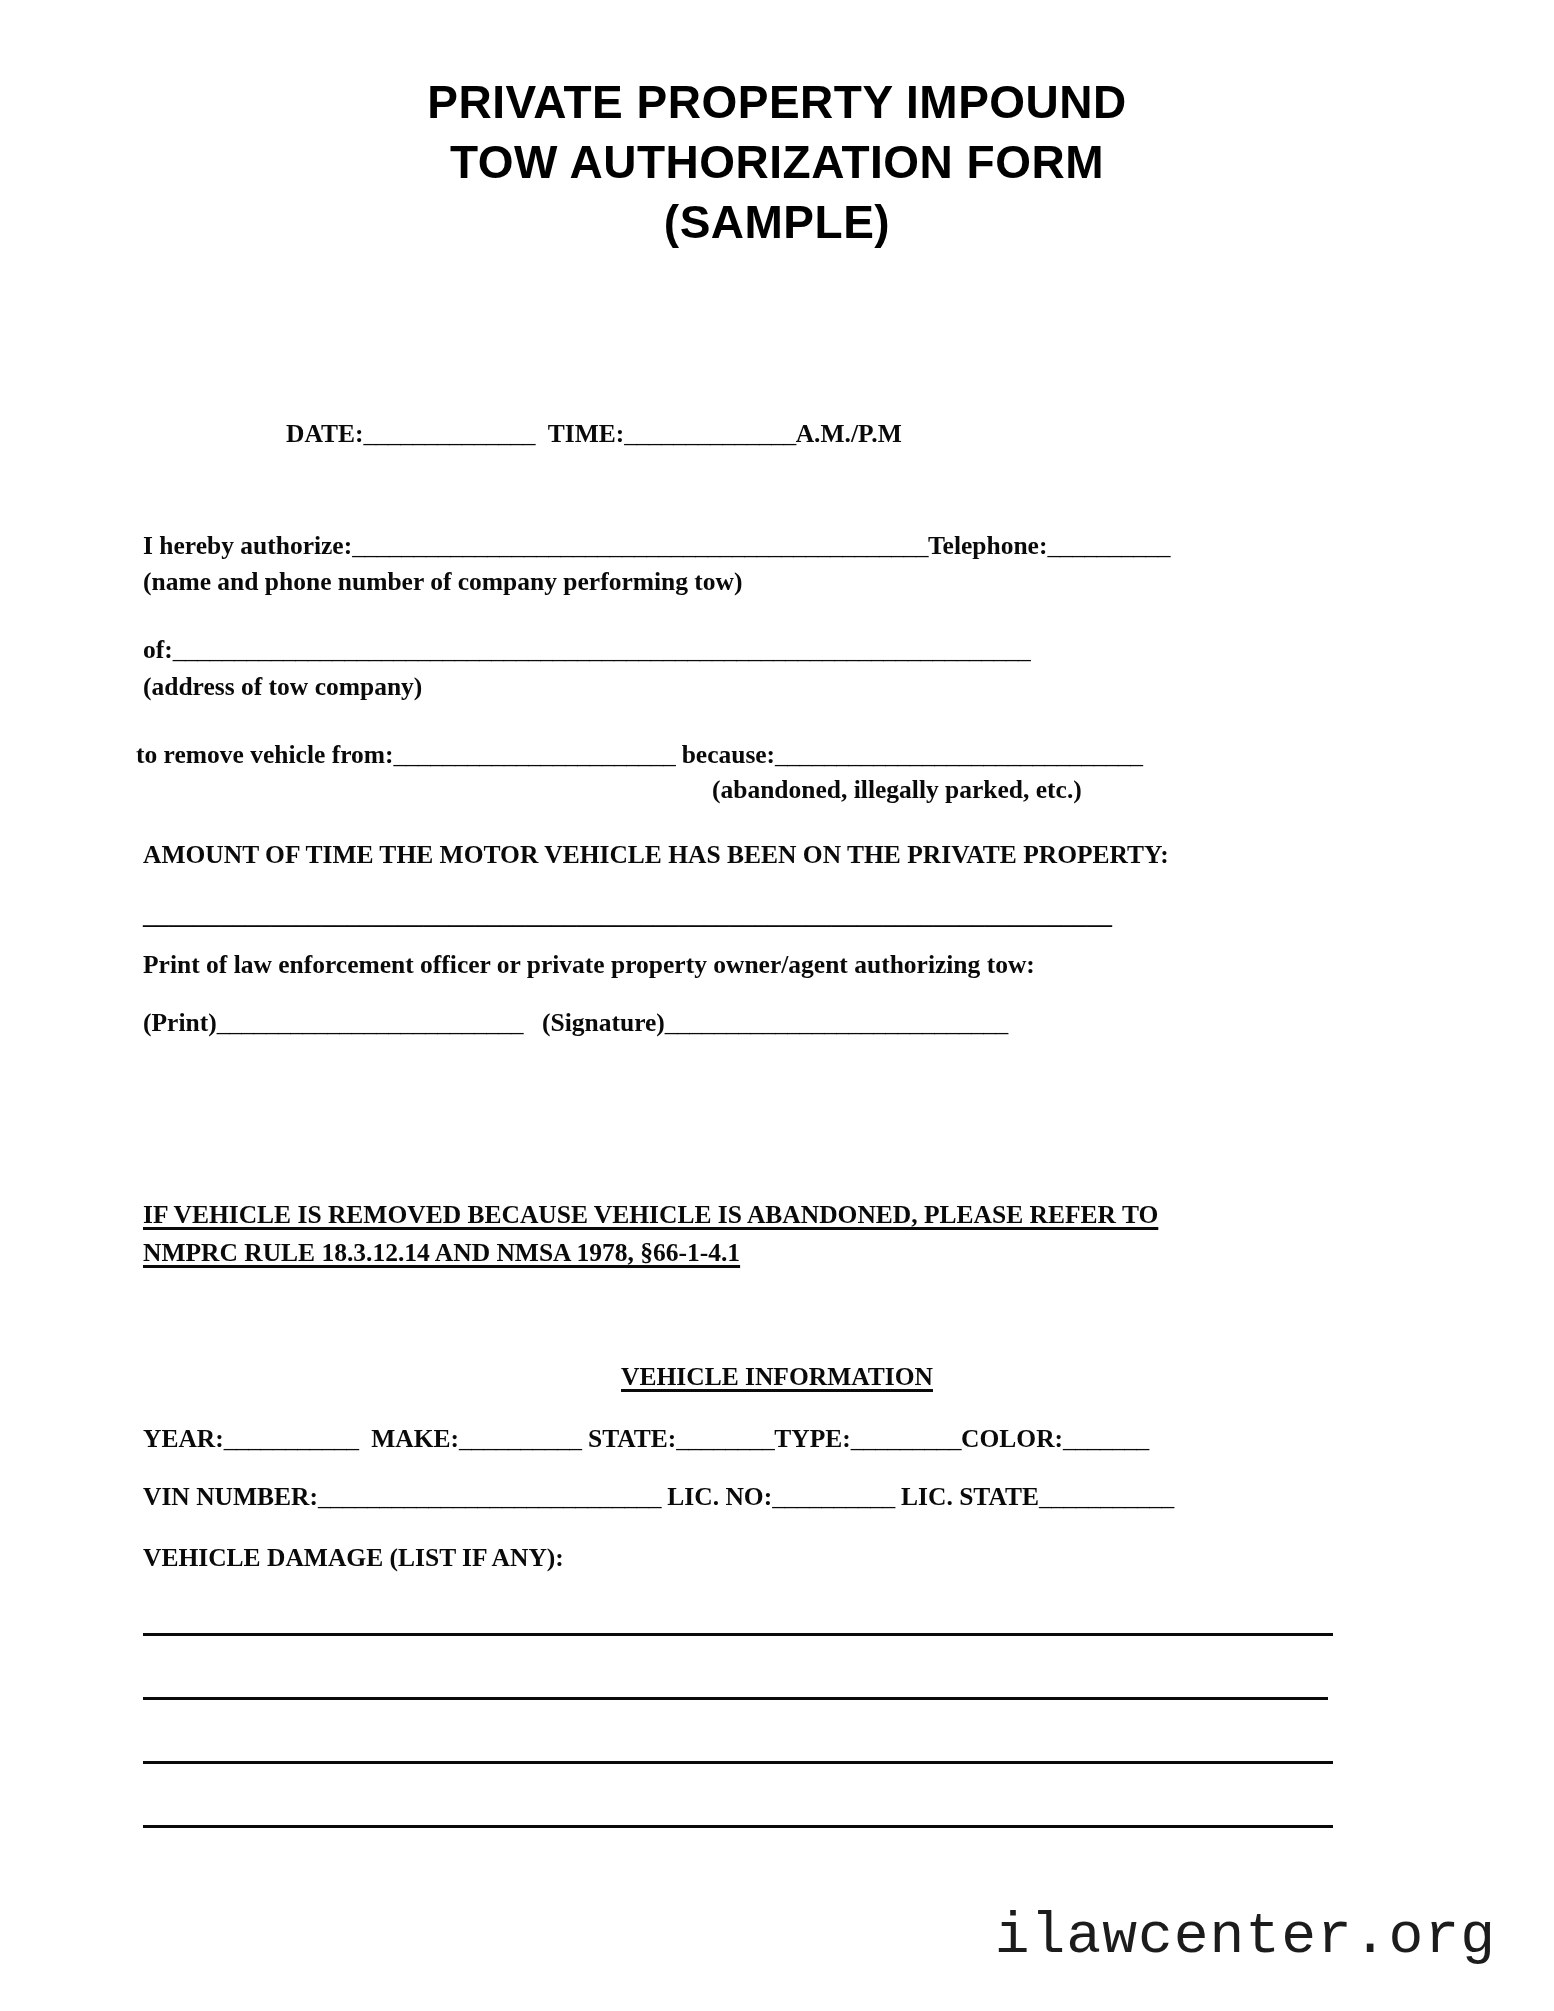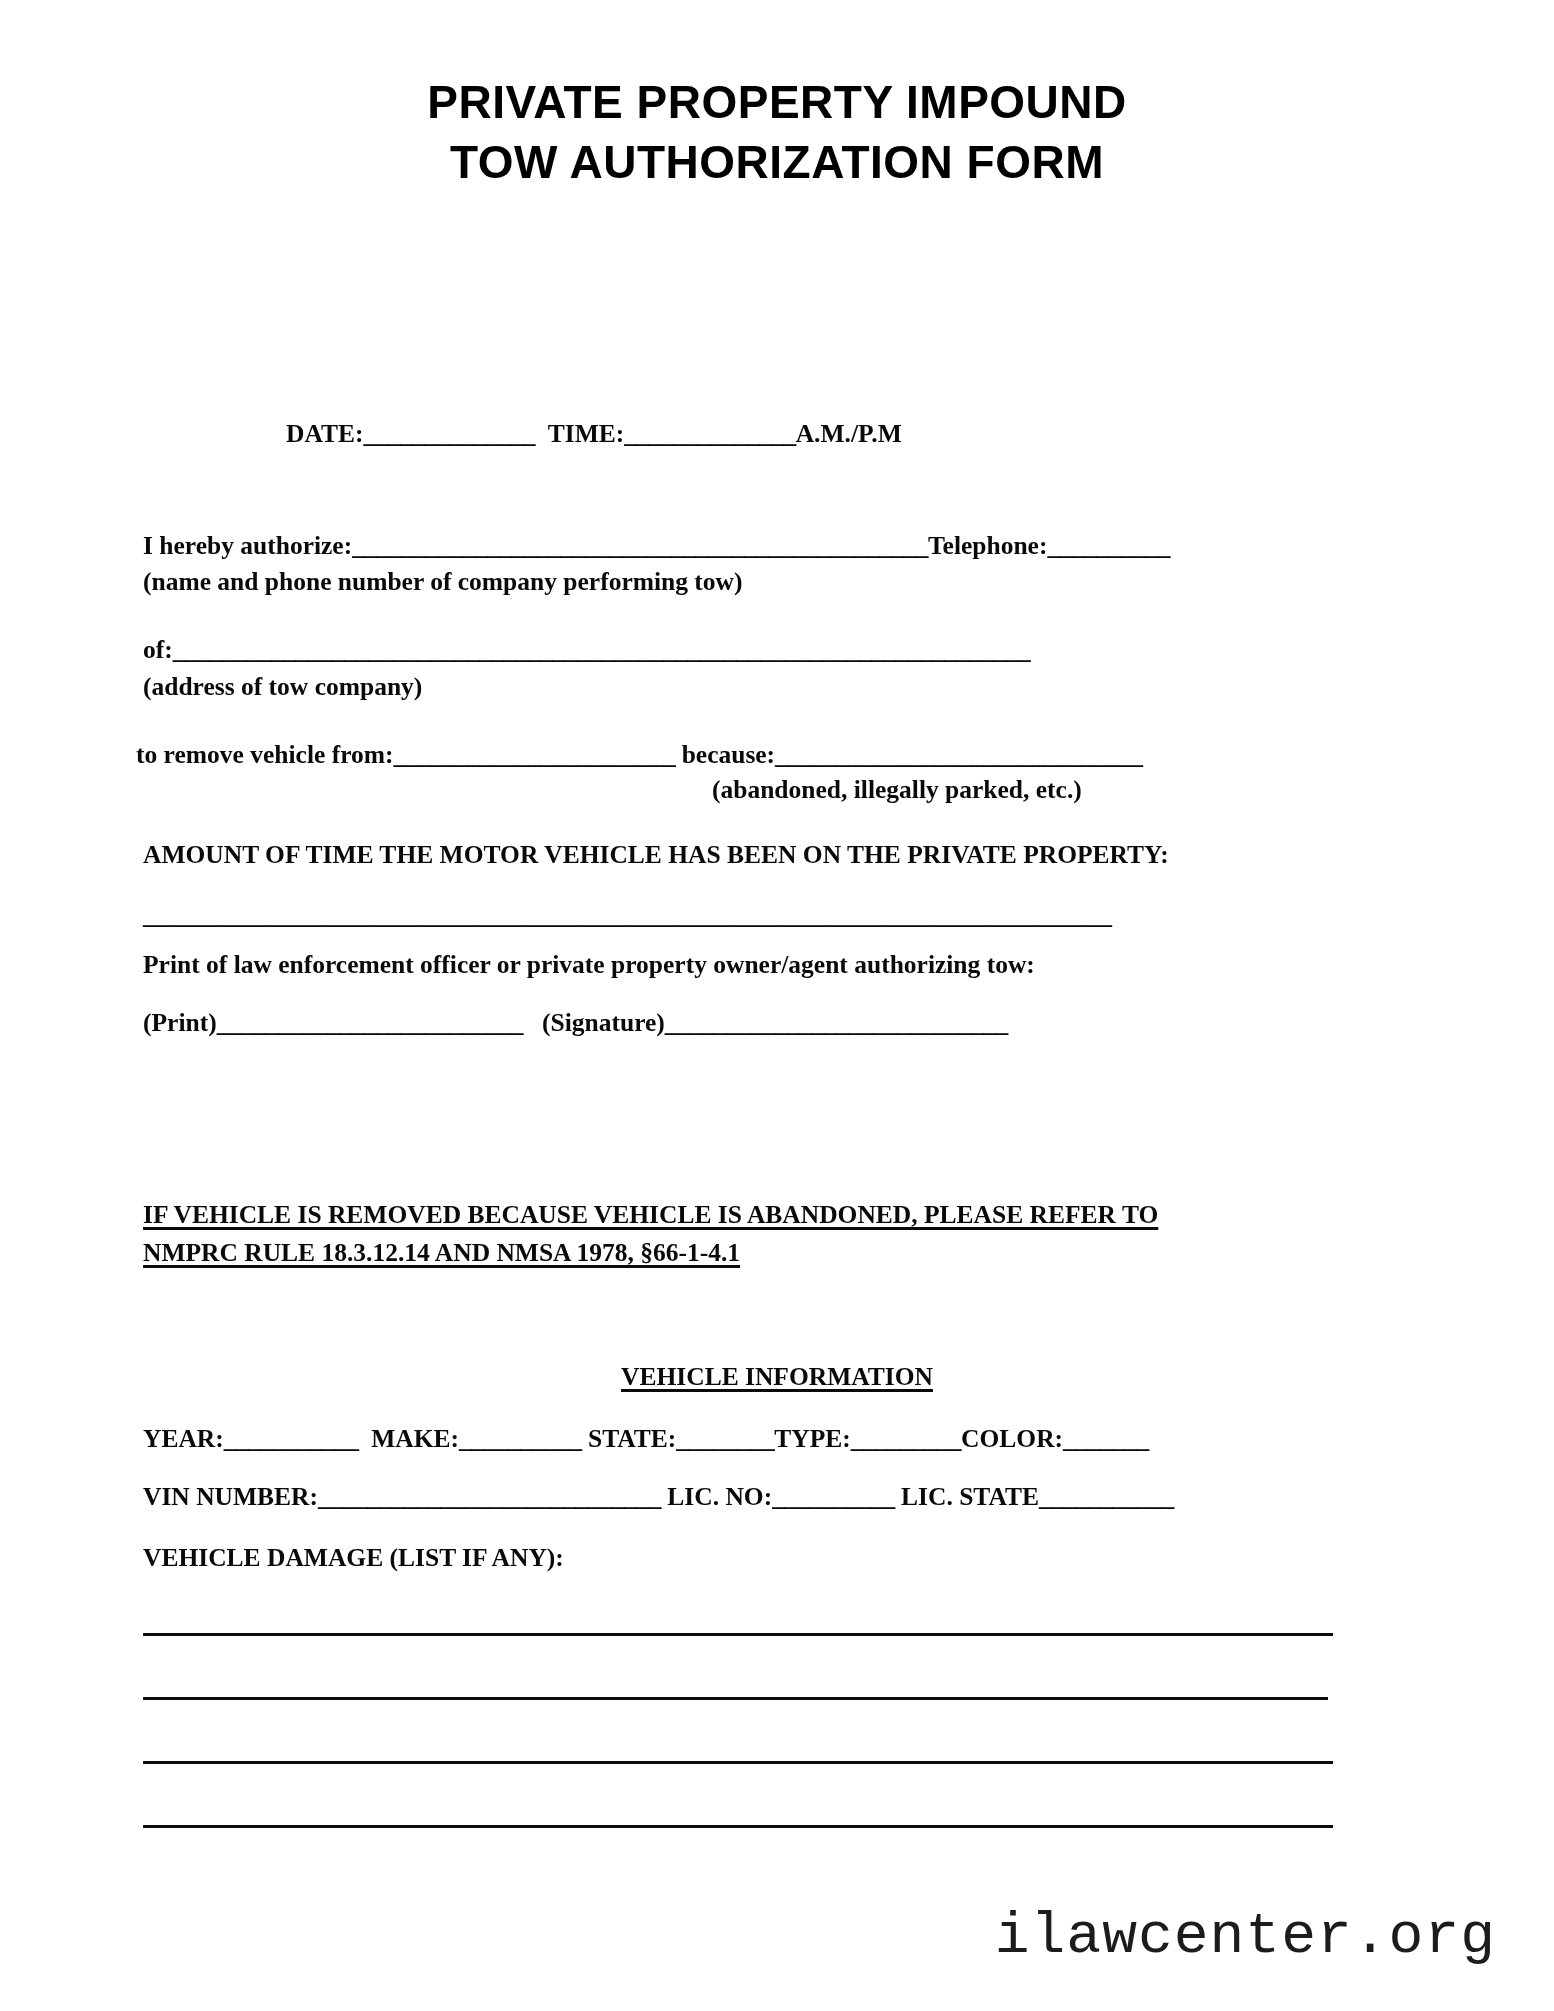--- a/index.html
+++ b/index.html
@@ -40,21 +40,21 @@
     position: absolute;
     white-space: nowrap;
     font-weight: bold;
     font-size: 25.5px;
     line-height: 30px;
     color: #0a0a0a;
   }
 
   
   .fill {
-    font-weight: bold;
+    font-weight: normal;
     letter-spacing: -0.5px;
   }
 
   .u-line {
     text-decoration: underline;
     text-decoration-thickness: 2.5px;
     text-underline-offset: 4px;
   }
 
   .rule {
@@ -84,20 +84,21 @@
   }
 </style>
 </head>
 <body>
 
 <div class="page">
 
   <div class="title-block">
     <div class="title-line">PRIVATE PROPERTY IMPOUND</div>
     <div class="title-line">TOW AUTHORIZATION FORM</div>
+    <div class="title-line">(SAMPLE)</div>
   </div>
 
   <div class="row" style="left:286px; top:419px;">
     <span>DATE:</span><span class="fill">______________</span><span>&nbsp;&nbsp;</span><span>TIME:</span><span class="fill">______________</span><span>A.M./P.M</span>
   </div>
 
   <div class="row" style="left:143px; top:531px;">
     <span>I hereby authorize:</span><span class="fill">_______________________________________________</span><span>Telephone:</span><span class="fill">__________</span>
   </div>
   <div class="row" style="left:143px; top:567px;">(name and phone number of company performing tow)</div>

